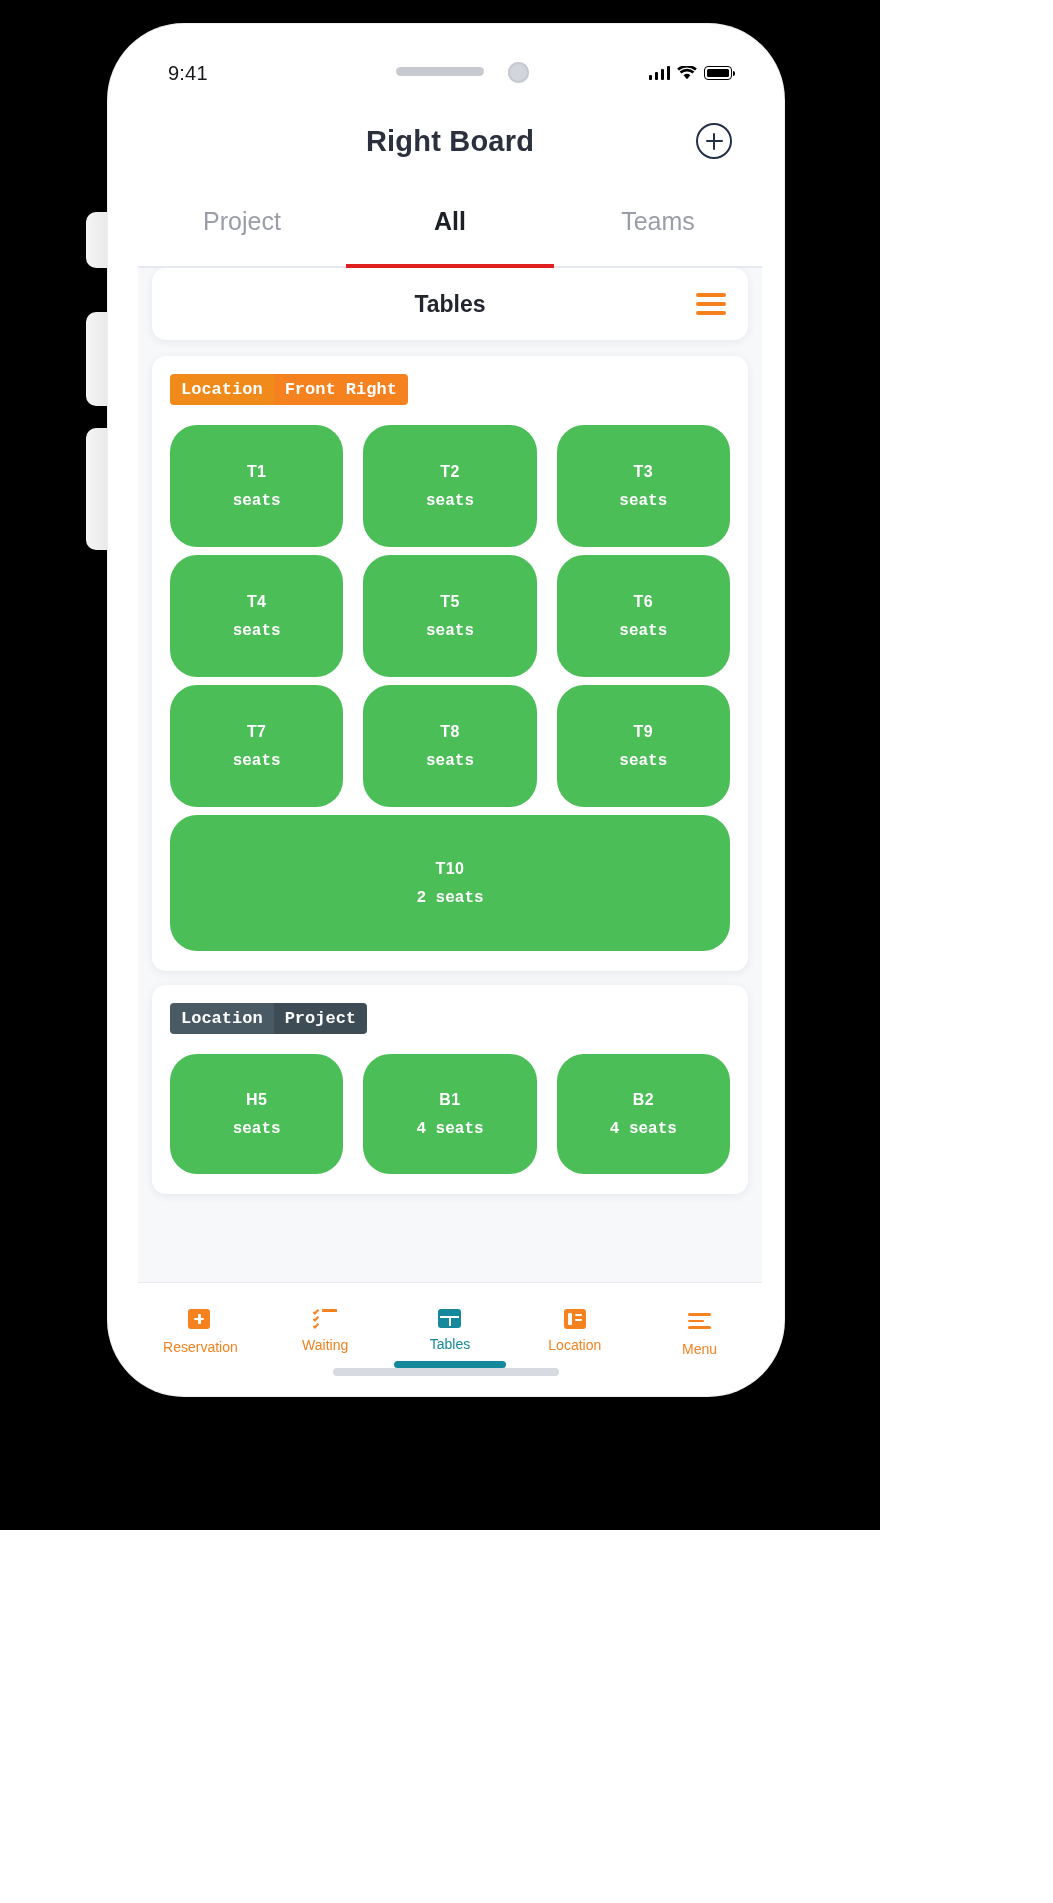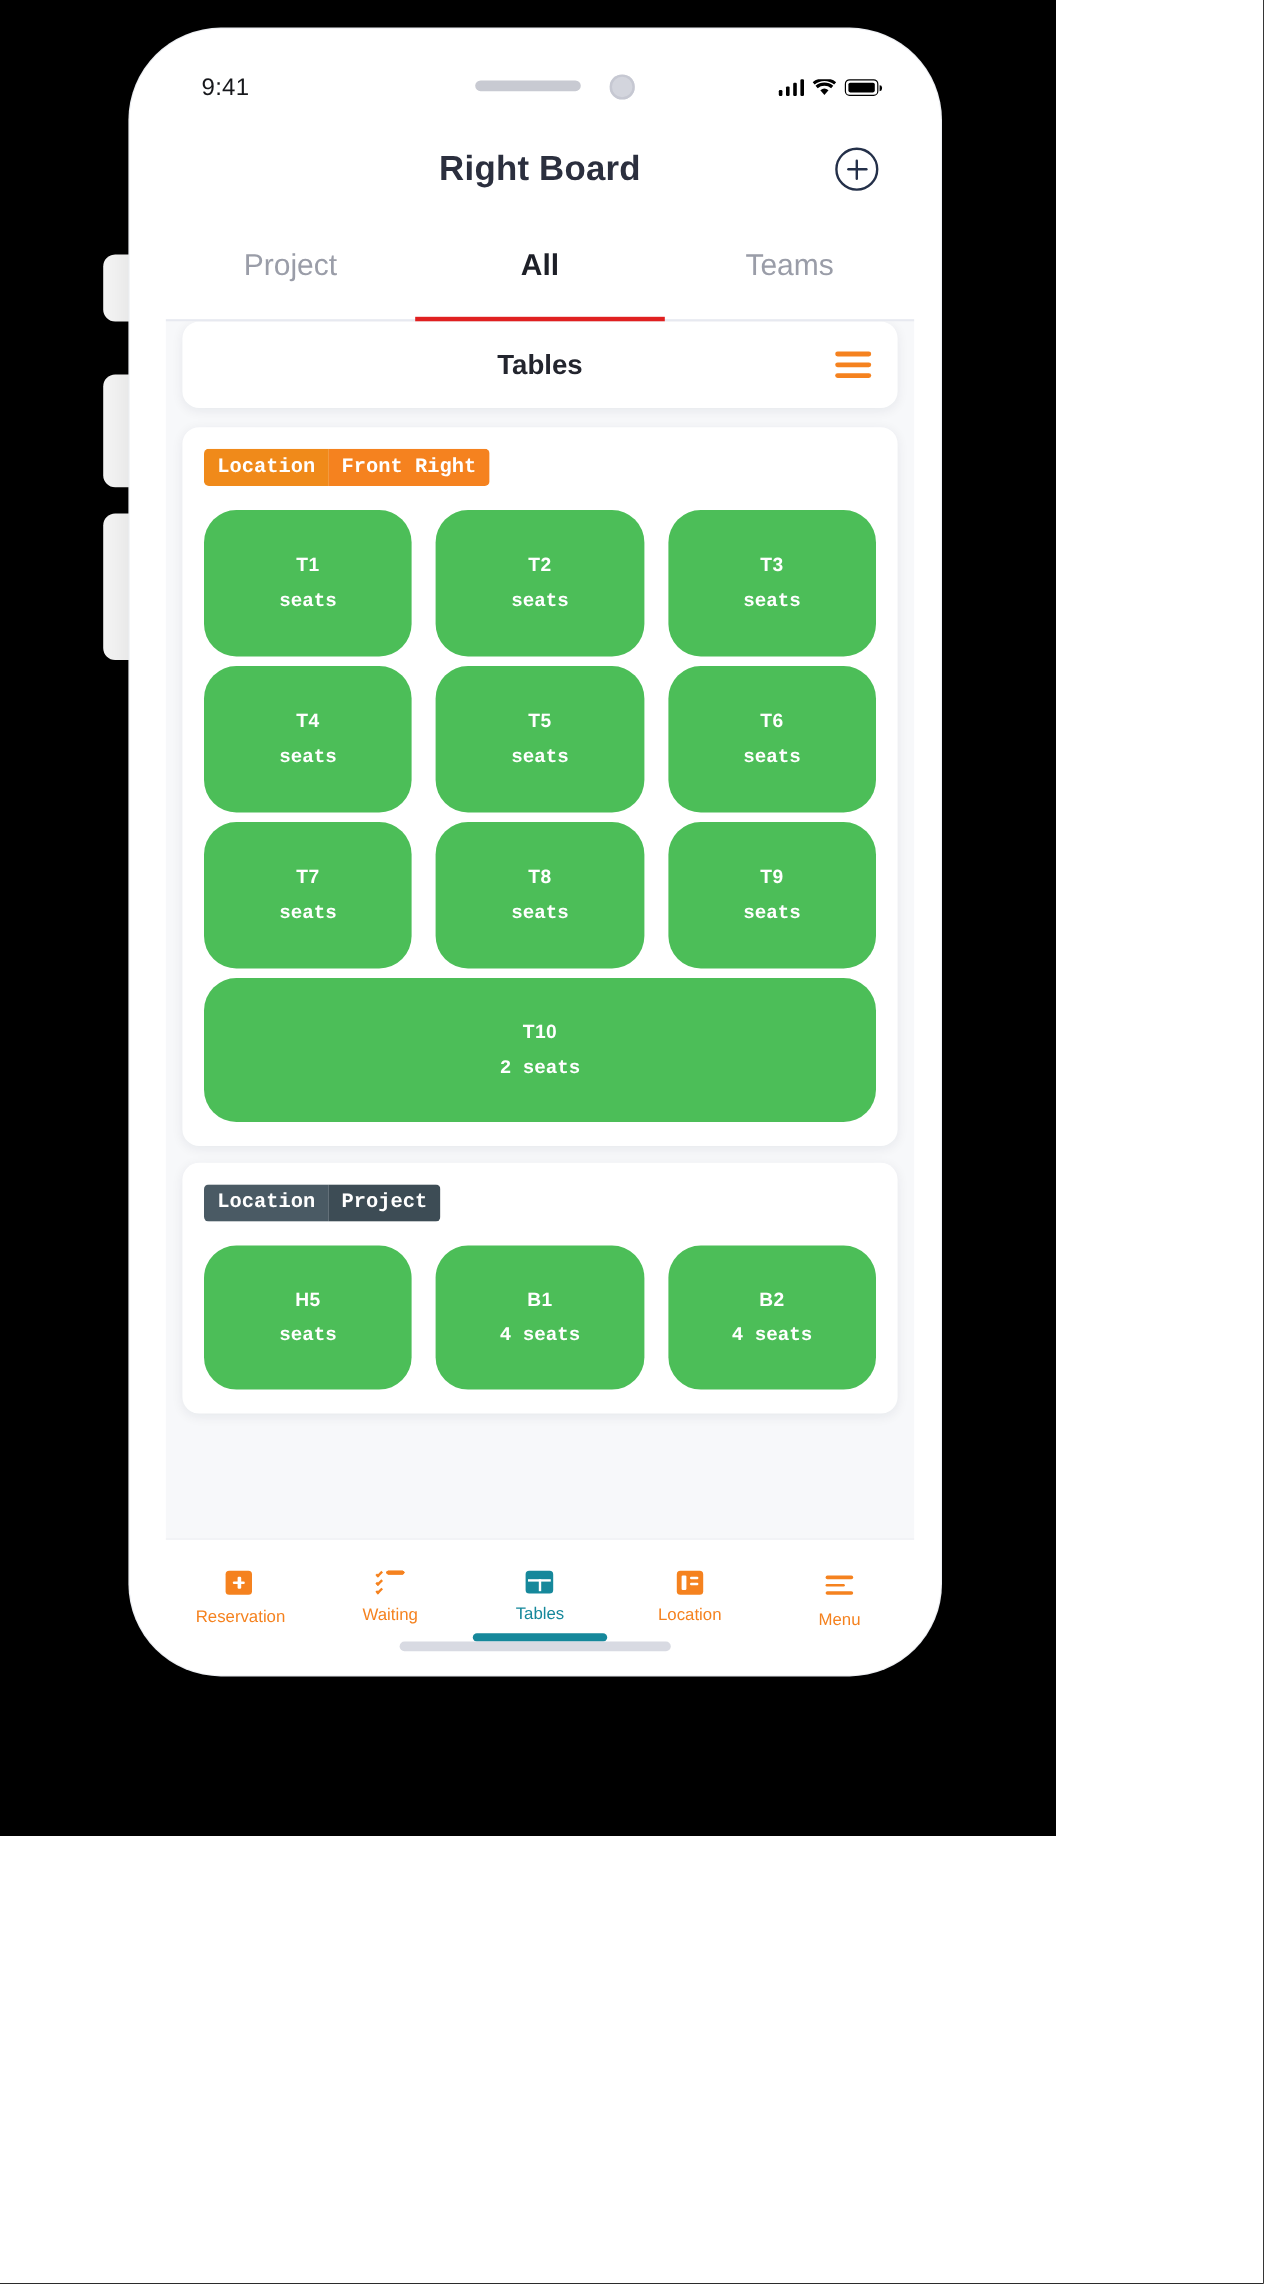--- a/index.html
+++ b/index.html
@@ -156,21 +156,21 @@
   .loc-badge.slate .v { background: #3d4c55; }
 
   .grid { display: grid; grid-template-columns: repeat(3, 1fr); gap: 8px 20px; }
   .tcell {
     background: #4cbe58; color: #fff; height: 122px;
     display: flex; flex-direction: column; align-items: center; justify-content: center;
     gap: 11px; cursor: pointer; border-radius: 27px;
   }
   .tcell .tid { font-size: 16px; font-weight: 700; letter-spacing: .4px; }
   .tcell .tseat { font-size: 16px; font-weight: 600; font-family: Liberation Mono, monospace; }
-  .tcell.wide { grid-column: 1 / -1; height: 120px; }
+  .tcell.wide { grid-column: 1 / -1; height: 136px; }
   .grid.balcony { gap: 0 20px; }
   .grid.balcony .tcell { height: 120px; }
 
   
   .tabbar {
     position: absolute; left: 0; bottom: 0; width: 100%; height: 92px;
     background: #fff; border-top: 1px solid #e9ebf1;
     display: flex; align-items: flex-start; padding-top: 26px;
   }
   .tabitem {

